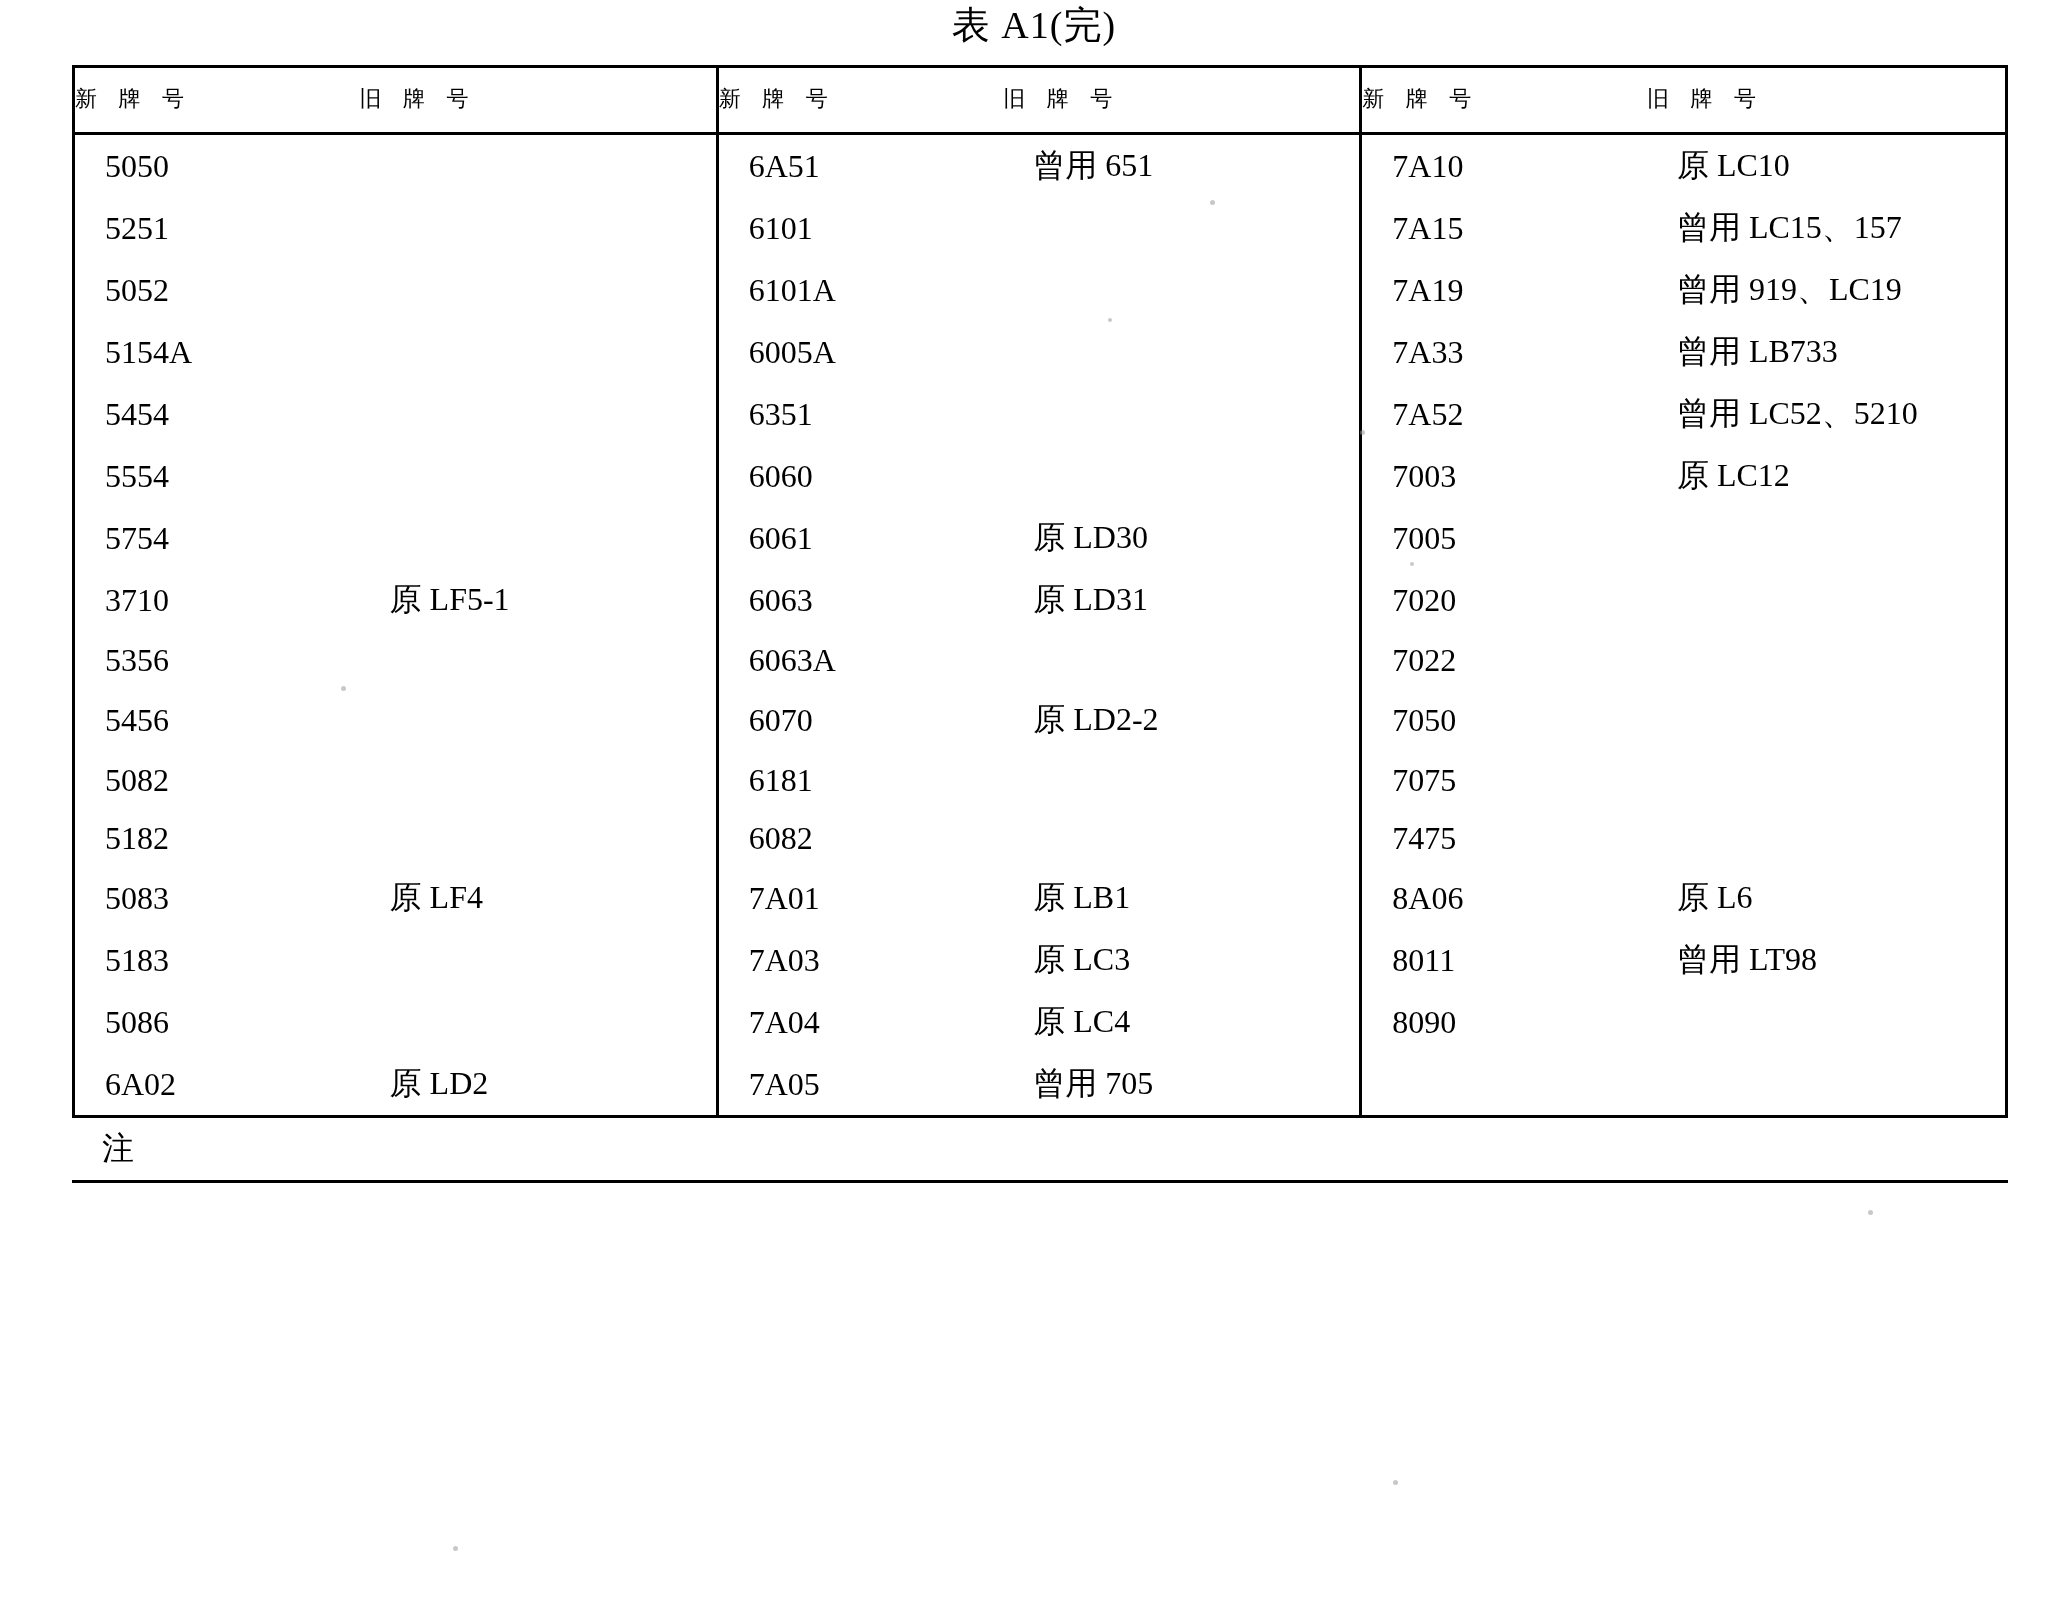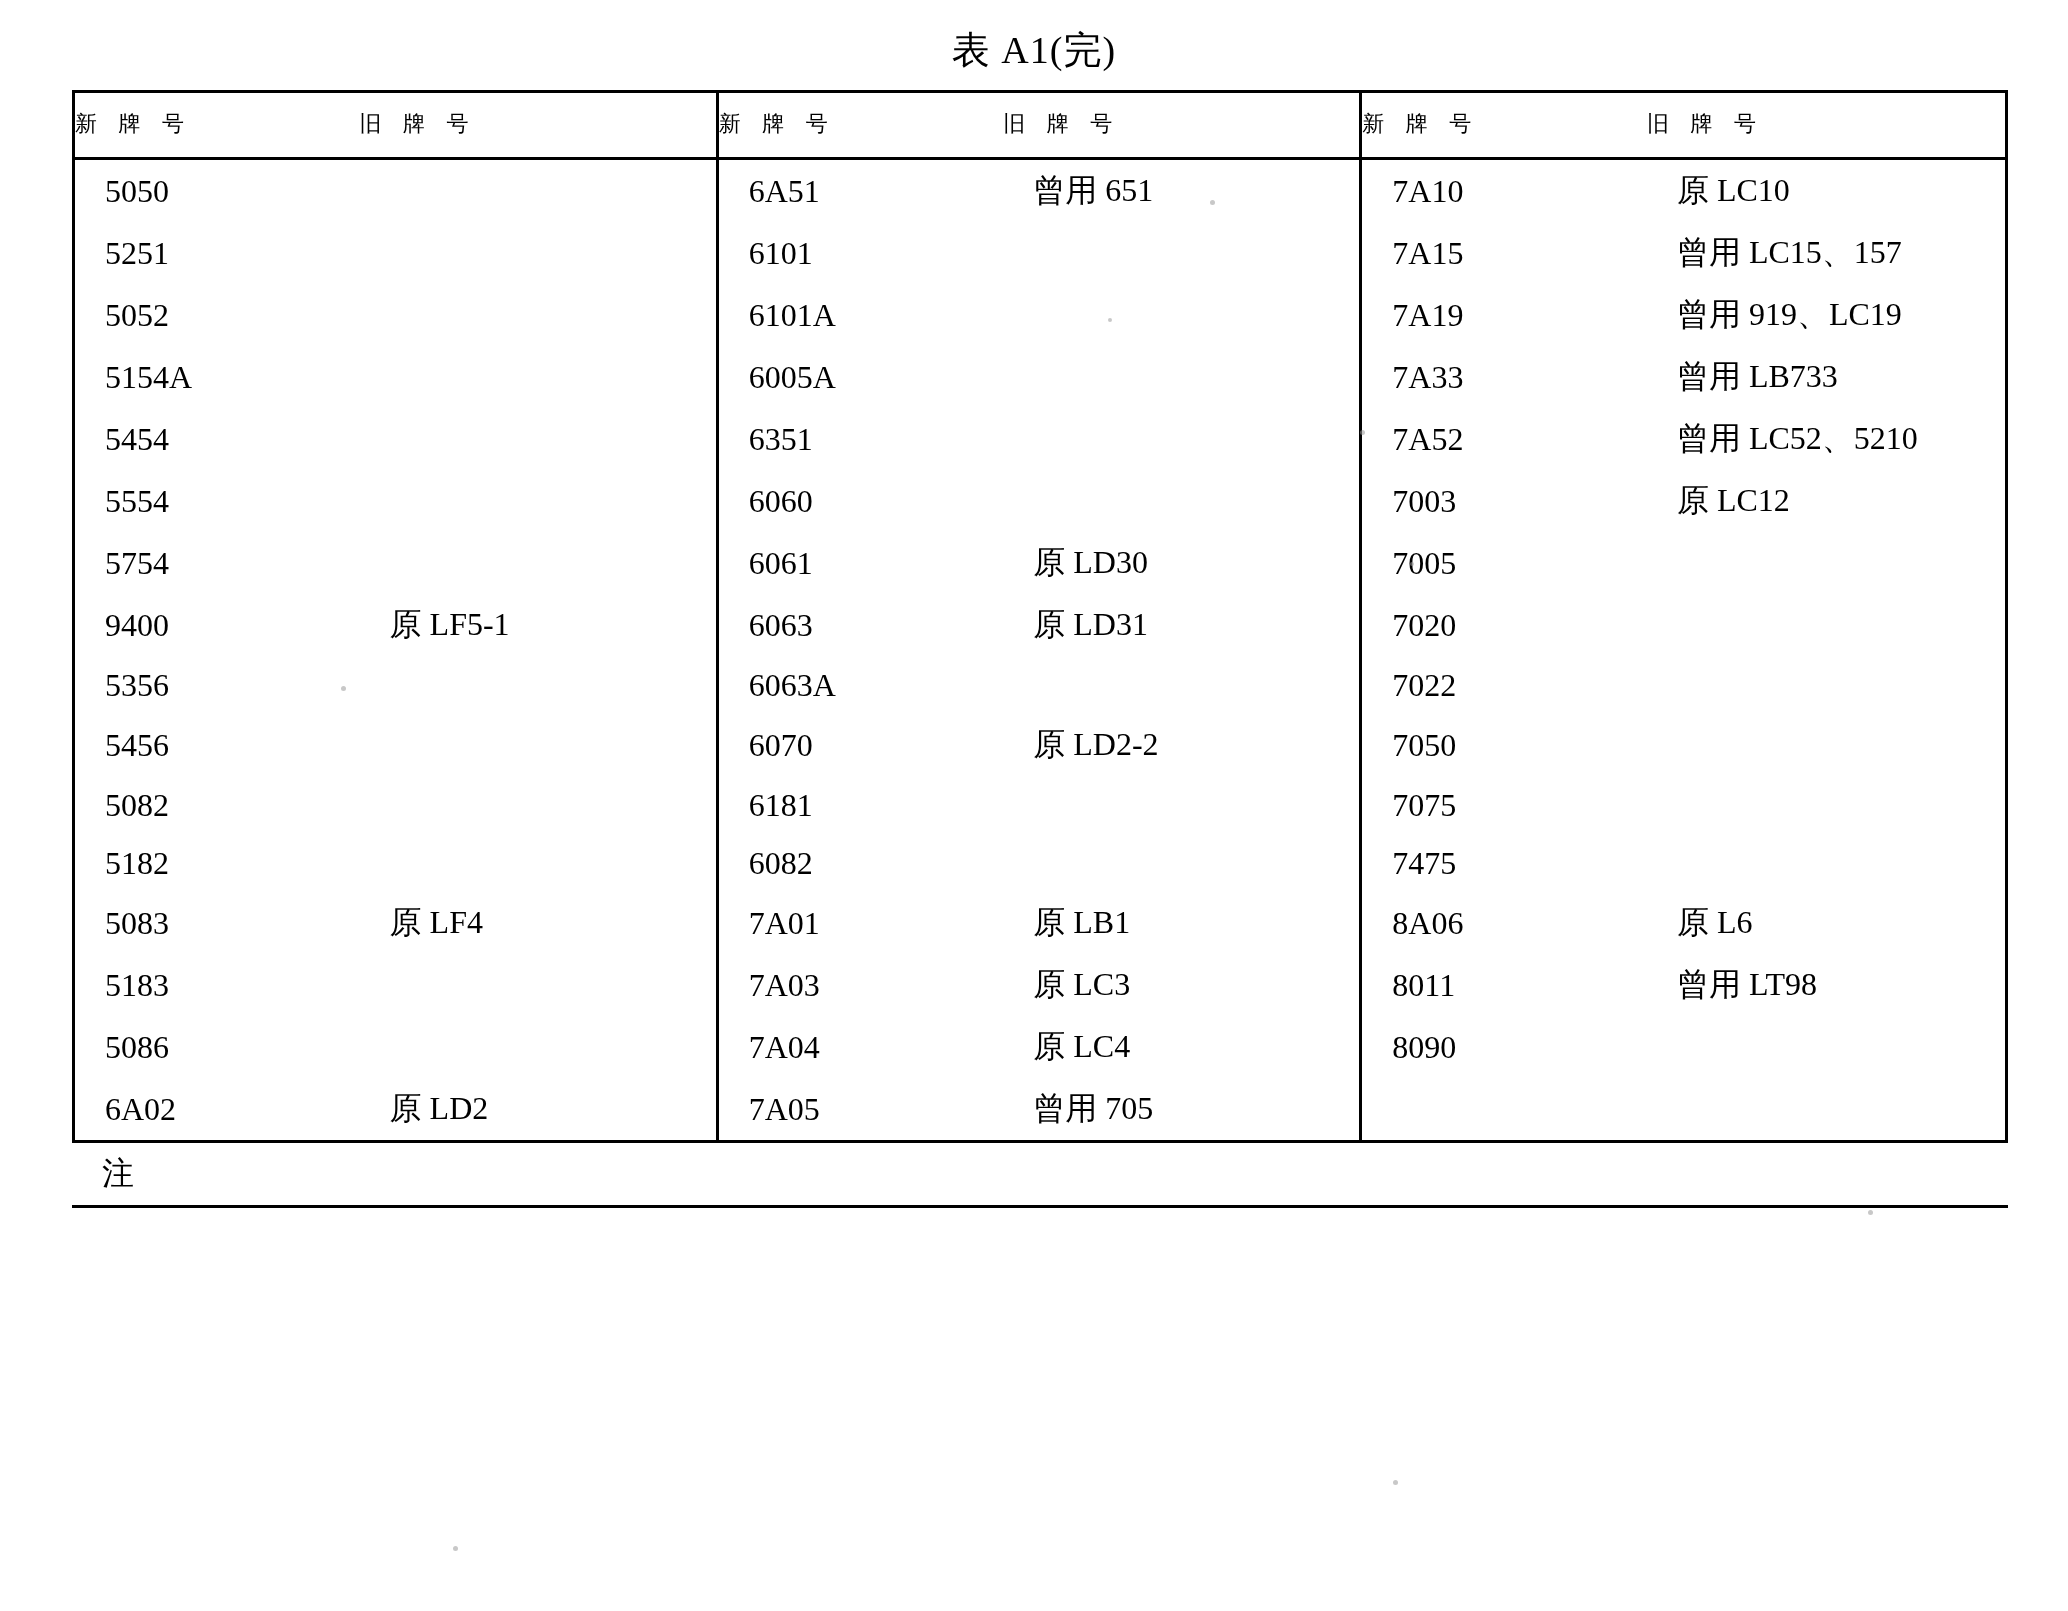--- a/index.html
+++ b/index.html
@@ -17,21 +17,21 @@
   }
   .page {
     position: relative;
     width: 2068px;
     height: 1611px;
   }
   .table-title {
     text-align: center;
     font-size: 38px;
     letter-spacing: 1px;
-    padding-top: 25px;
+    padding-top: 0;
     padding-bottom: 14px;
     font-family: "Liberation Serif", "DejaVu Serif", serif;
   }
   .table-wrap {
     margin: 0 60px 0 72px;
     border-top: 3px solid #000;
     border-bottom: 3px solid #000;
     position: relative;
   }
   table.maintable {
@@ -162,21 +162,21 @@
           </tr>
           <tr>
             <td class="outer-left">5754</td>
             <td></td>
             <td class="g-start">6061</td>
             <td>原 LD30</td>
             <td class="g-start">7005</td>
             <td class="outer-right"></td>
           </tr>
           <tr>
-            <td class="outer-left">9400</td>
+            <td class="outer-left">3710</td>
             <td>原 LF5-1</td>
             <td class="g-start">6063</td>
             <td>原 LD31</td>
             <td class="g-start">7020</td>
             <td class="outer-right"></td>
           </tr>
           <tr>
             <td class="outer-left">5356</td>
             <td></td>
             <td class="g-start">6063A</td>

